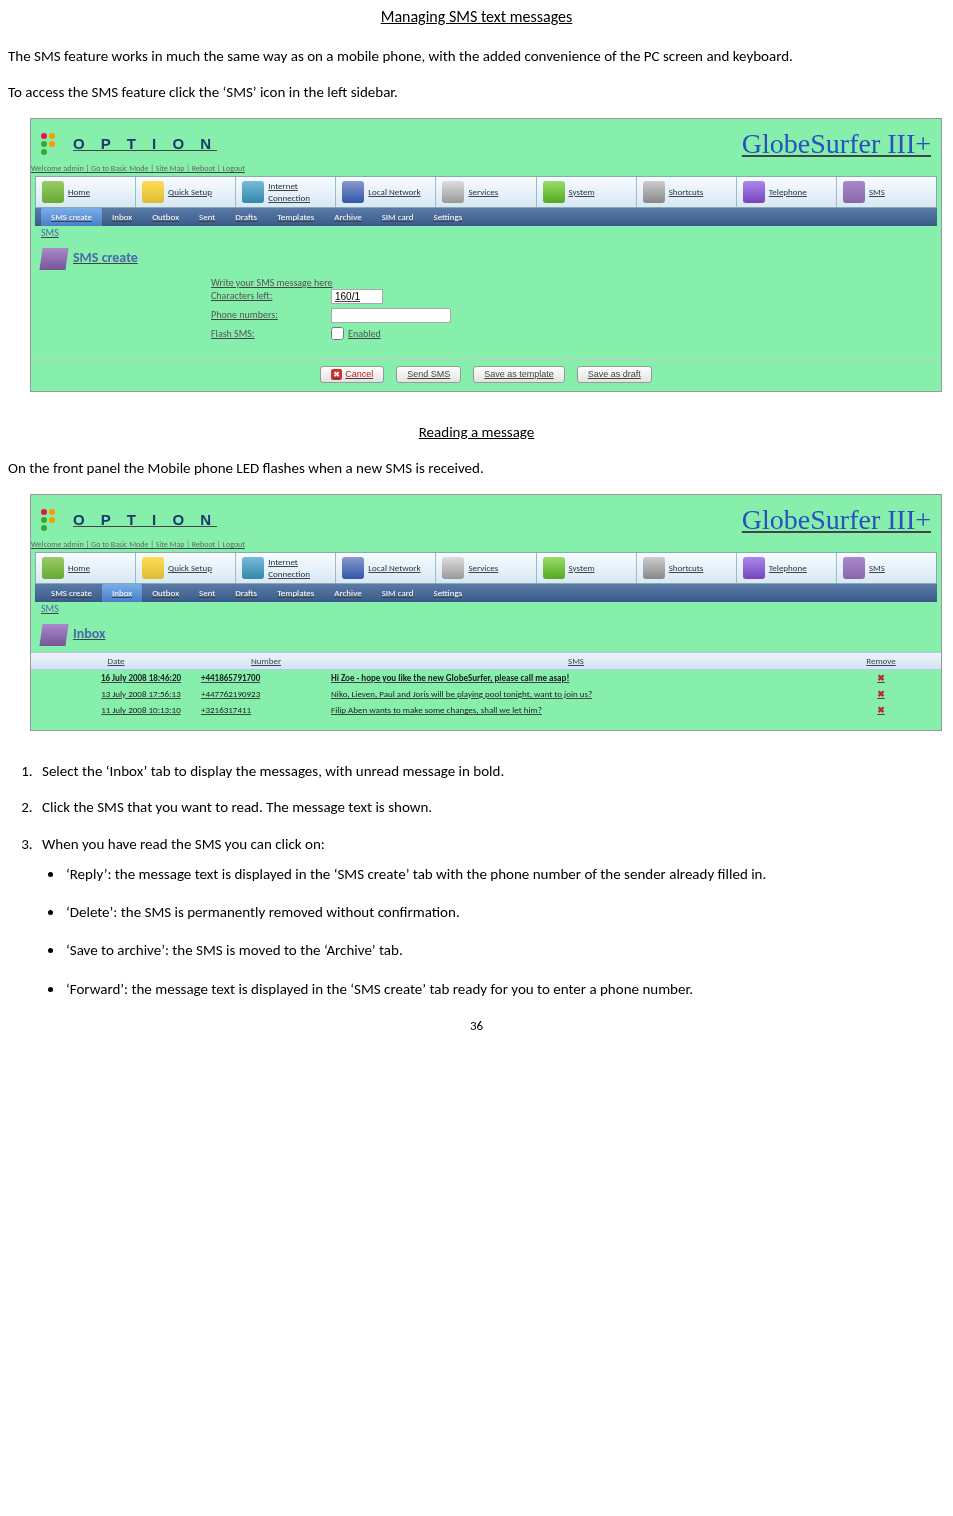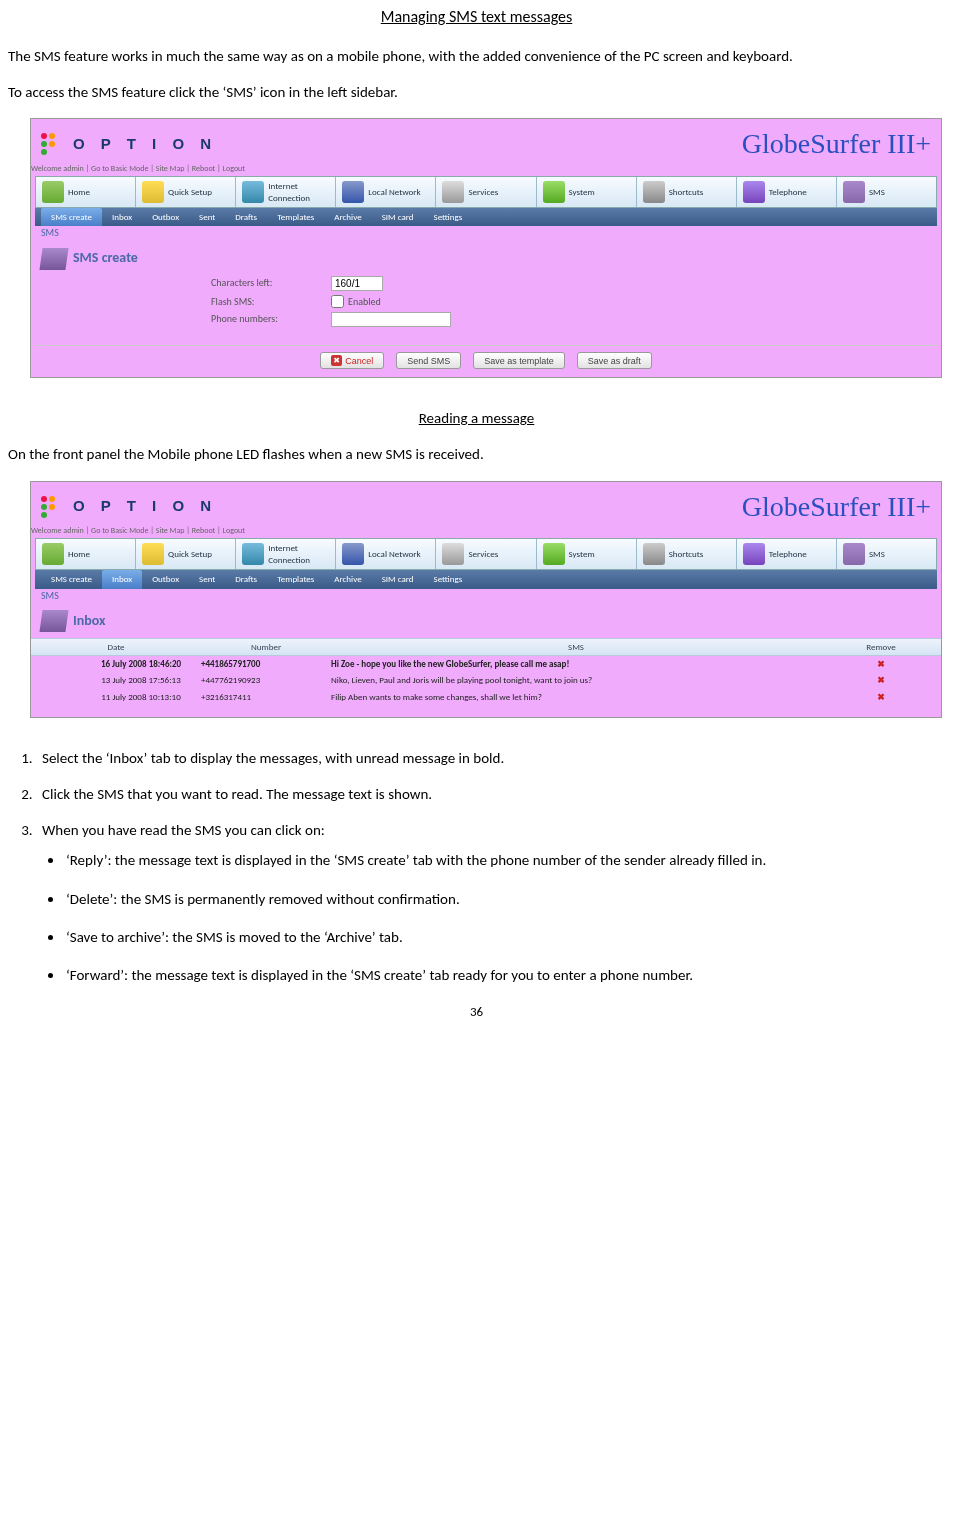--- a/index.html
+++ b/index.html
@@ -28,21 +28,22 @@
     font-size: 15px;
     margin: 30px 0 16px 0;
   }
   
   .shot {
     border: 1px solid #999;
     margin: 8px 0 30px 22px;
     width: 912px;
     font-size: 10px;
     color: #444;
-    background: #f0abfc;
+    background: #86efac;
+    text-decoration: underline;
   }
   .shot-header {
     display: flex;
     align-items: center;
     justify-content: space-between;
     padding: 6px 10px 0 10px;
   }
   .dots { display: flex; flex-direction: column; gap: 2px; margin-right: 8px;}
   .dotrow { display:flex; gap:2px;}
   .dot { width:6px;height:6px;border-radius:50%; }
@@ -293,34 +294,35 @@
     <span>Archive</span>
     <span>SIM card</span>
     <span>Settings</span>
   </div>
   <div class="section-label">SMS</div>
   <div class="panel-hdr">
     <span class="picon"></span>
     <span class="ptitle">SMS create</span>
   </div>
   <div class="form-area">
+    <div>Write your SMS message here</div>
     <div class="form-row">
       <span class="lbl">Characters left:</span>
       <input type="text" value="160/1" style="">
+    </div>
+    <div class="form-row phone">
+      <span class="lbl">Phone numbers:</span>
+      <input type="text" style="">
     </div>
     <div class="form-row">
       <span class="lbl">Flash SMS:</span>
       <span class="ck">
           <input type="checkbox" style="">
           <span>Enabled</span>
         </span>
-    </div>
-    <div class="form-row phone">
-      <span class="lbl">Phone numbers:</span>
-      <input type="text" style="">
     </div>
   </div>
   <div class="btnrow">
     <button class="btn cancel">Cancel</button>
     <button class="btn">Send SMS</button>
     <button class="btn">Save as template</button>
     <button class="btn">Save as draft</button>
   </div>
 </div>
 

